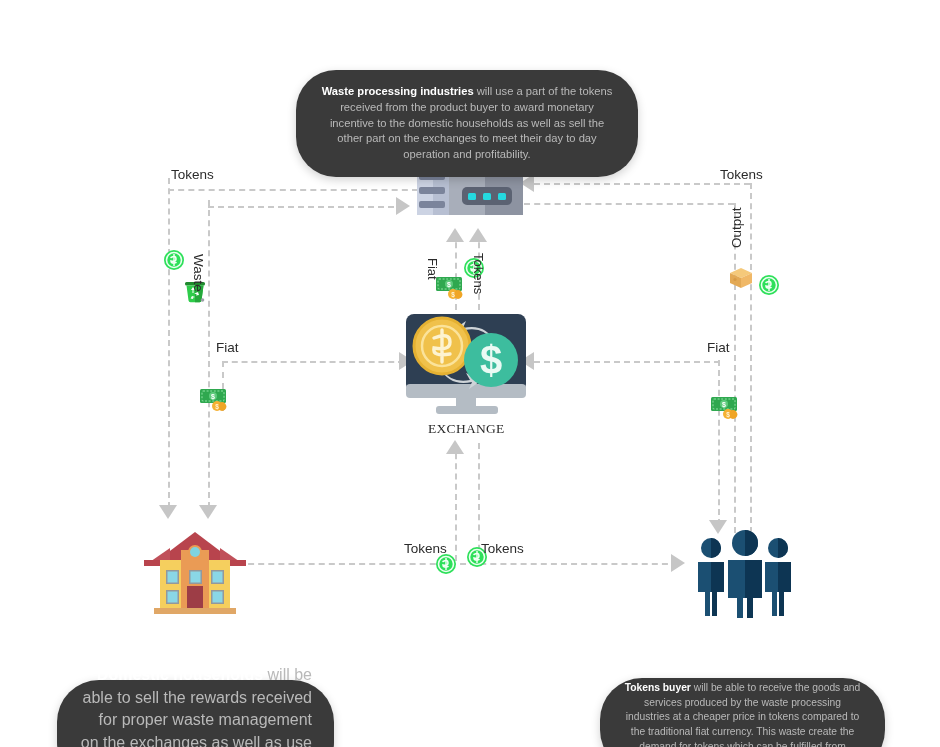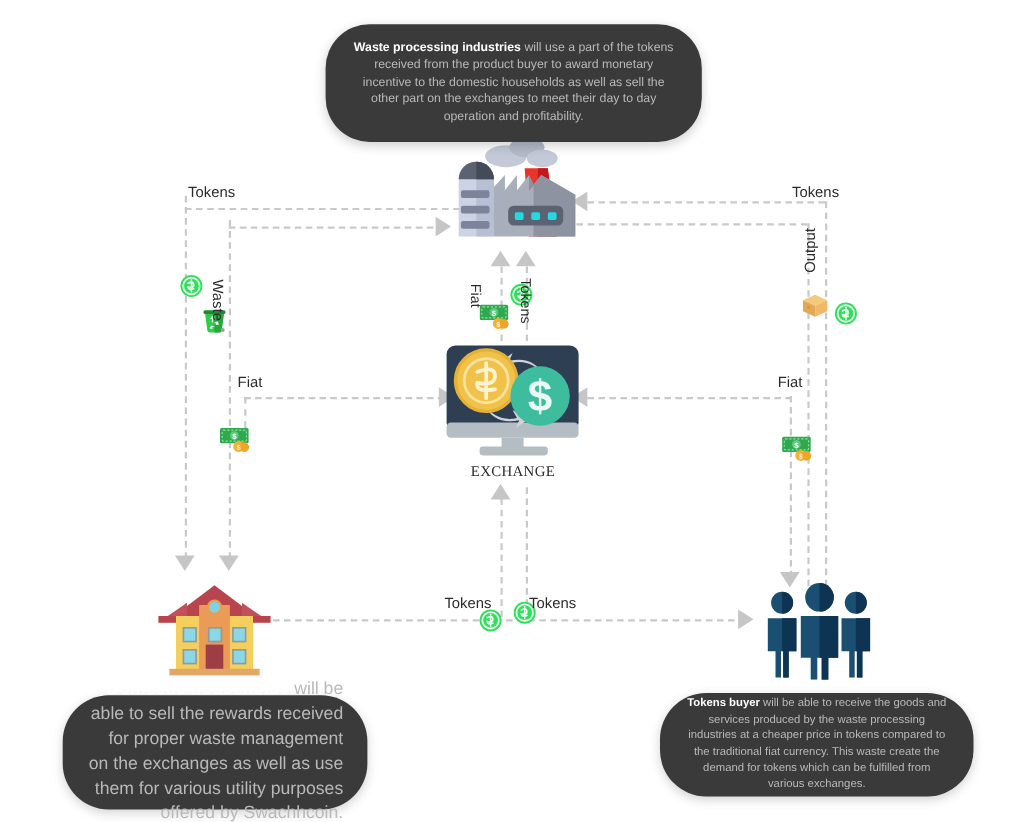--- a/index.html
+++ b/index.html
@@ -11,20 +11,21 @@
   #stage{position:absolute;left:0;top:0;width:940px;height:747px;}
 
   
   .callout{
     position:absolute;background:#3a3a3a;color:#b9b9b9;
     border-radius:36px;box-sizing:border-box;
     display:flex;align-items:center;justify-content:center;
     text-align:center;line-height:1.42;
     box-shadow:0 3px 10px rgba(0,0,0,.18);
     padding:10px 22px;
+    margin-top:48px;
   }
   .callout .txt{display:block;}
   .callout b{color:#ffffff;font-weight:bold;}
   .callout-top{left:296px;top:22px;width:342px;height:107px;font-size:11.2px;border-radius:40px;}
   .callout-left{left:57px;top:632px;width:277px;height:104px;font-size:16px;border-radius:42px;text-align:right;}
   .callout-right{left:600px;top:630px;width:285px;height:94px;font-size:10.3px;border-radius:42px;}
 
   
   .hline,.vline{position:absolute;background:transparent;}
   .hline{height:0;border-top:2.6px dashed #c9c9c9;}

